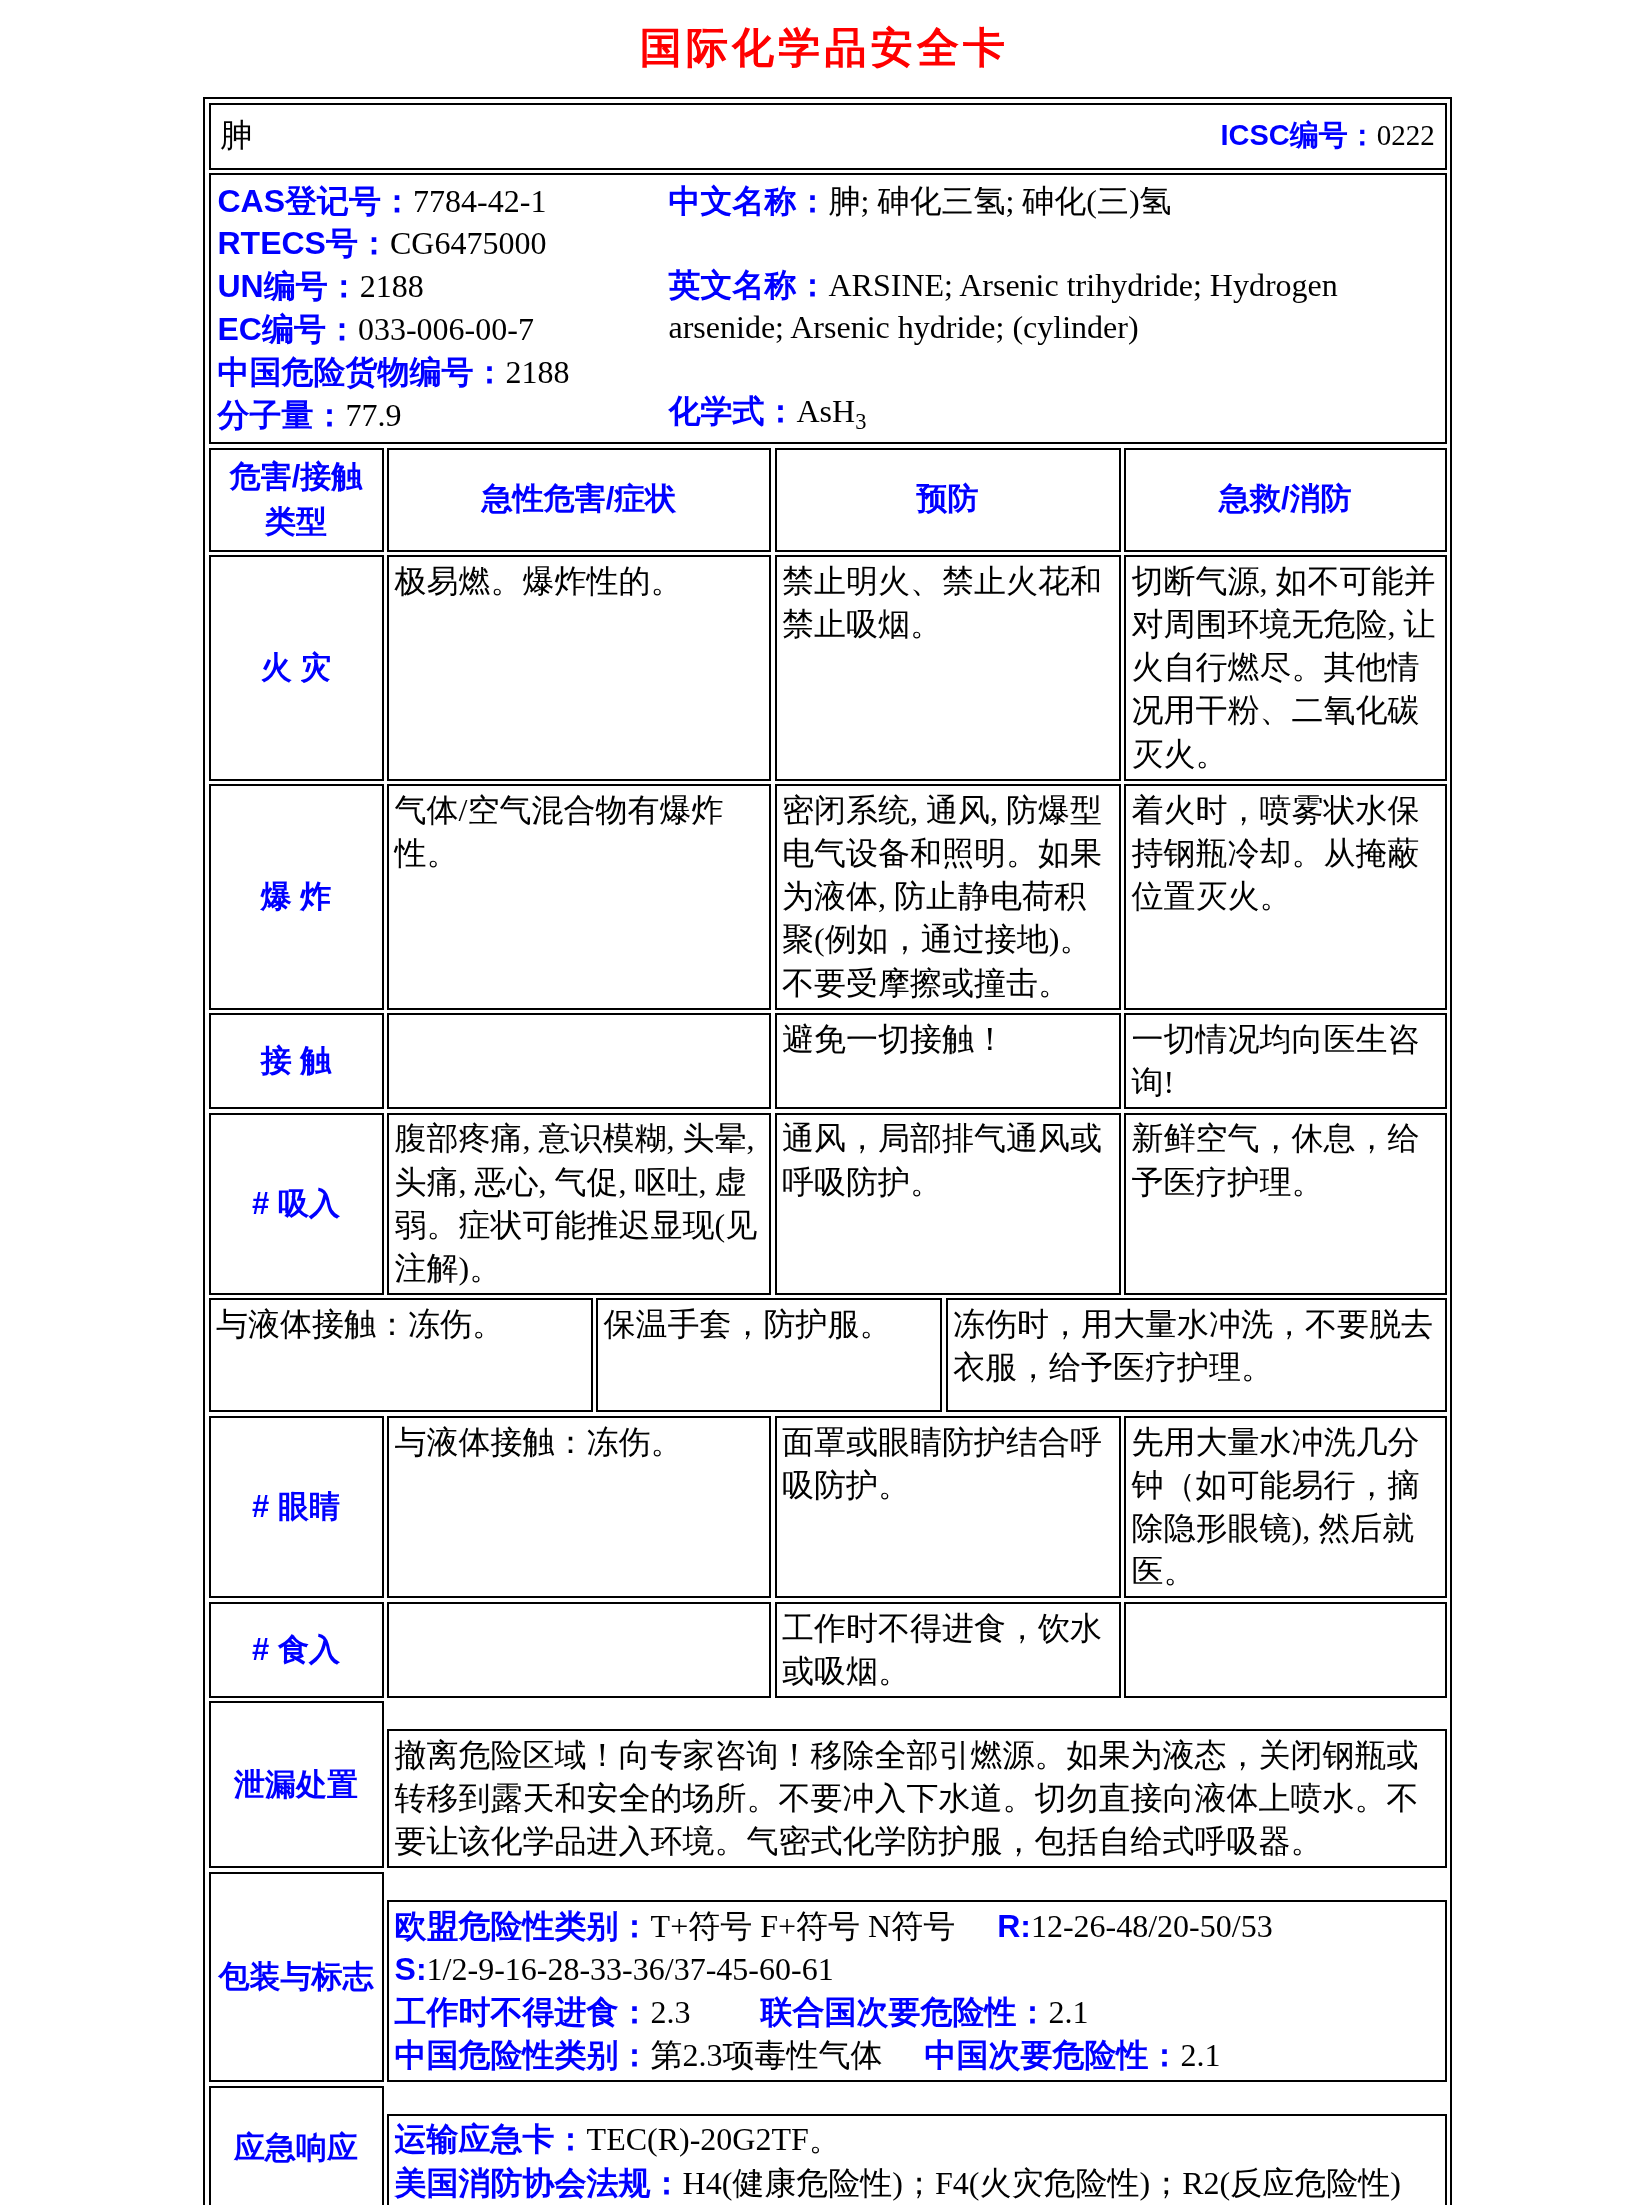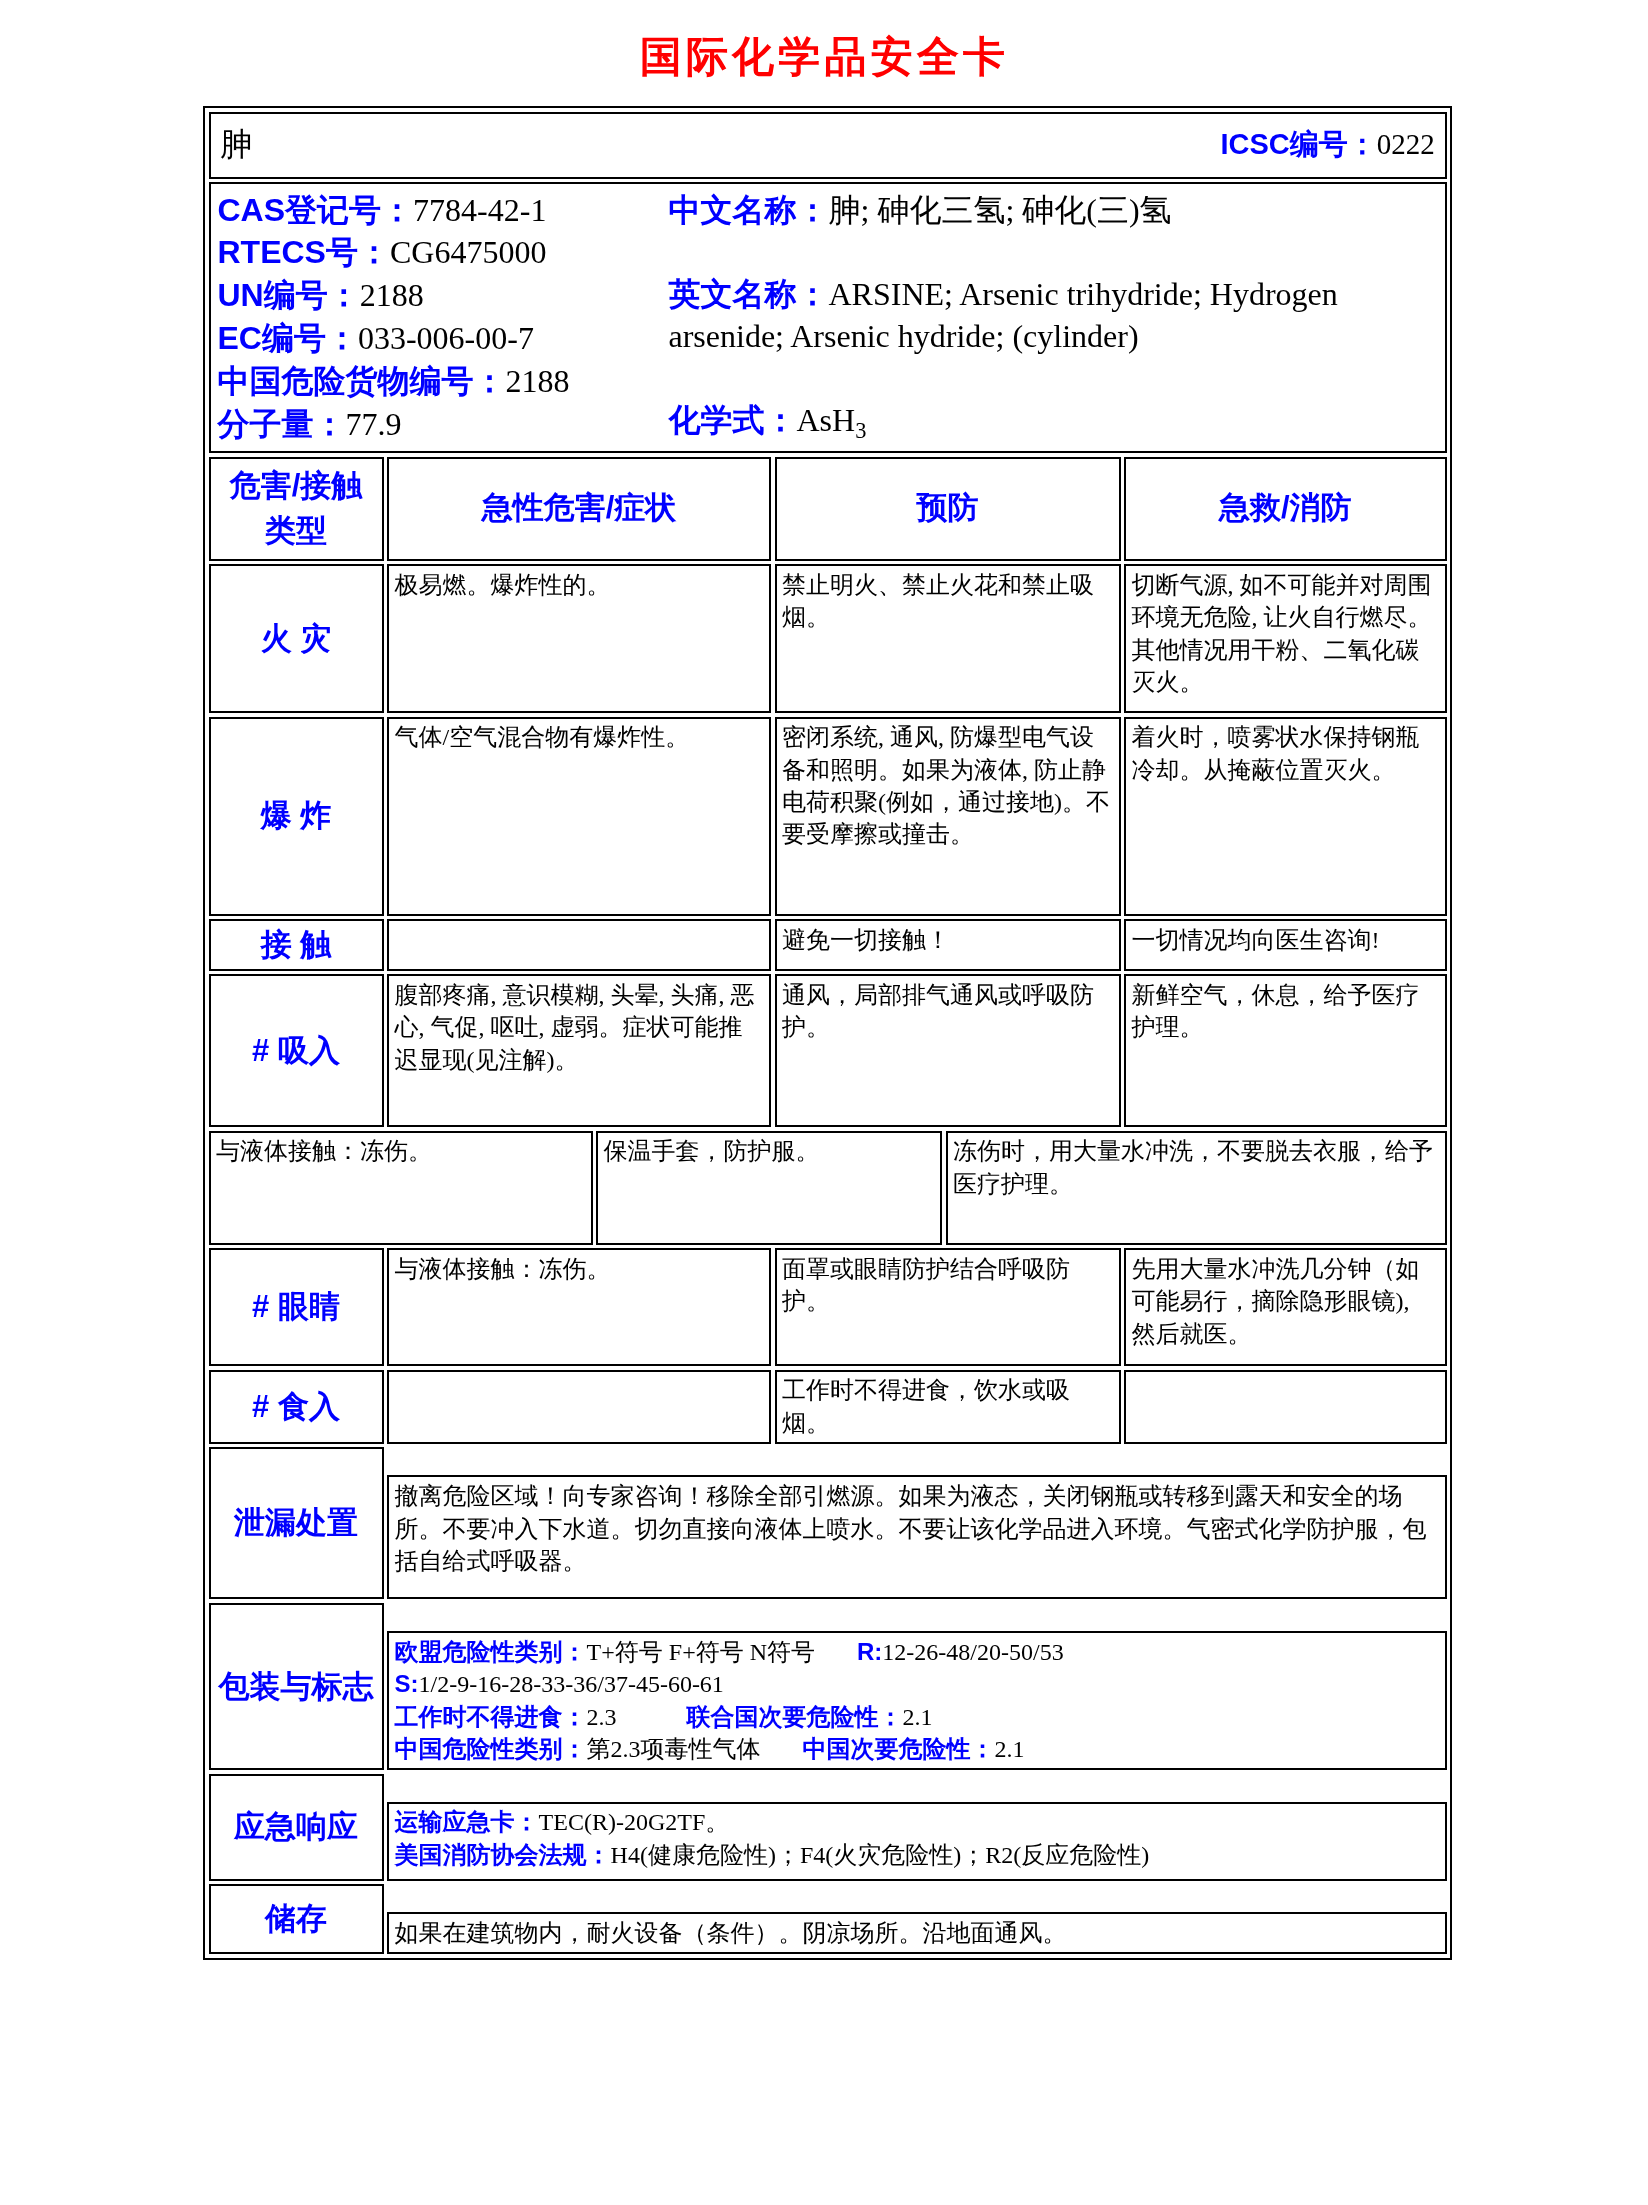--- a/index.html
+++ b/index.html
@@ -3,37 +3,37 @@
 <meta charset="utf-8">
 <style>
   * { margin:0; padding:0; box-sizing:border-box; }
   html,body { background:#ffffff; }
   body {
     width:1649px; height:2205px; position:relative;
     font-family:"Liberation Serif","DejaVu Serif",serif;
     color:#000;
   }
   .title {
-    padding-top:29px; text-align:center;
+    padding-top:20px; text-align:center;
     font-family:Liberation Mono, monospace;
     font-weight:bold; font-size:42px; letter-spacing:4.2px; color:#ff0000;
   }
   .card {
     margin:21px 0 0 203px; width:1249px;
     border:2.8px solid #000; padding:3.5px;
     display:flex; flex-direction:column; gap:3.5px;
   }
   .sec { display:flex; gap:3.5px; }
   .cell { border:2.1px solid #000; padding:2.8px 5.6px; background:#fff; }
   .lbl {
     color:#0000ff; font-weight:bold;
     font-family:"Liberation Sans","DejaVu Sans",sans-serif;
   }
   .val { color:#000; }
-  .body-cell { font-size:24px; line-height:1.35; }
+  .body-cell { font-size:32px; line-height:1.35; }
   
   .c1 { width:175px; flex:none; display:flex; align-items:center; justify-content:center;
         text-align:center; font-size:31px; }
   .c2 { width:384px; flex:none; }
   .c3 { width:346px; flex:none; }
   .c4 { flex:1; }
   .wide { flex:1;margin-top:28px; }
   .head-cell { display:flex; align-items:center; justify-content:center;
         text-align:center; font-size:31px; line-height:1.45; }
   

